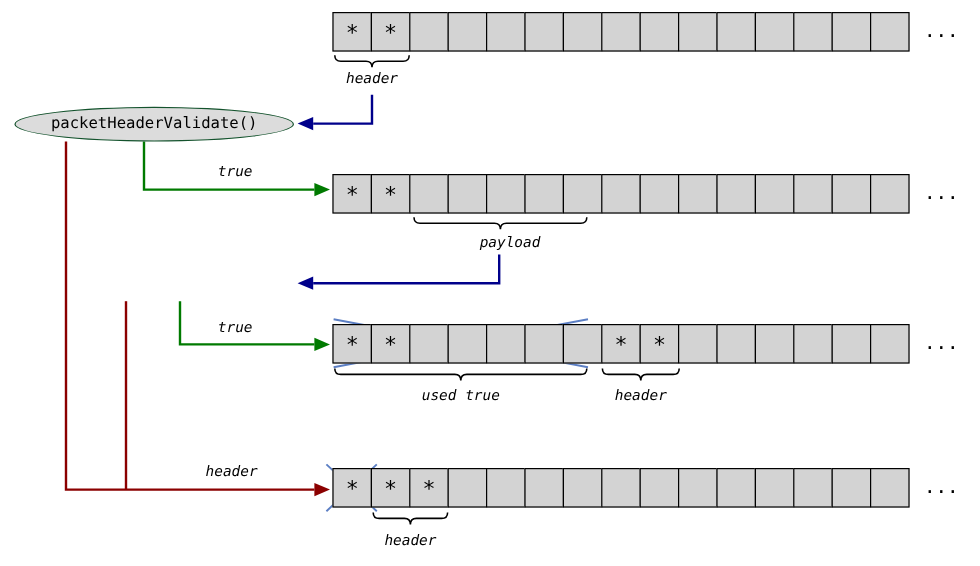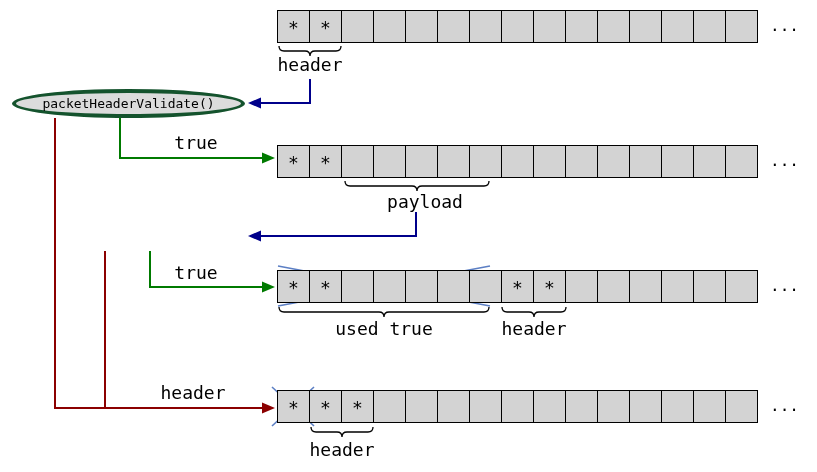--- a/index.html
+++ b/index.html
@@ -9,25 +9,25 @@
   }
   .overlay{position:absolute;left:0;top:0;width:817px;height:472px;pointer-events:none;}
   .byte-row{position:absolute;display:flex;}
   .cell{
     width:33px;height:33px;margin-left:-1px;box-sizing:border-box;
     border:1px solid #000;background:var(--c-cell_fill,#d3d3d3);
     text-align:center;line-height:33px;font-size:18px;
   }
   .cell:first-child{margin-left:0;}
   .node{
-    position:absolute;box-sizing:border-box;border:4px solid #14532d;border-radius:50%;
+    position:absolute;box-sizing:border-box;border:1px solid #14532d;border-radius:50%;
     background:var(--c-node_fill,#dcdcdc);display:flex;align-items:center;justify-content:center;
     font-size:13px;white-space:nowrap;
   }
-  .label{position:absolute;font-size:18px;line-height:16px;transform:translateX(-50%);white-space:pre;}
+  .label{position:absolute;font-size:12px;line-height:16px;transform:translateX(-50%);white-space:pre;font-style:italic;}
   .dots{position:absolute;font-size:16px;line-height:18px;}
   .navy{stroke:var(--c-navy,#00008b);stroke-width:2;fill:none;}
   .navy-fill{fill:var(--c-navy,#00008b);stroke:none;}
   .green{stroke:var(--c-green,#008000);stroke-width:2;fill:none;}
   .green-fill{fill:var(--c-green,#008000);stroke:none;}
   .red{stroke:var(--c-red,#8b0000);stroke-width:2;fill:none;}
   .red-fill{fill:var(--c-red,#8b0000);stroke:none;}
   .brace{stroke:#000;stroke-width:1.3;fill:none;}
   .cross{stroke:var(--c-cross,#5c7fc4);stroke-width:1.6;fill:none;}
 </style>

